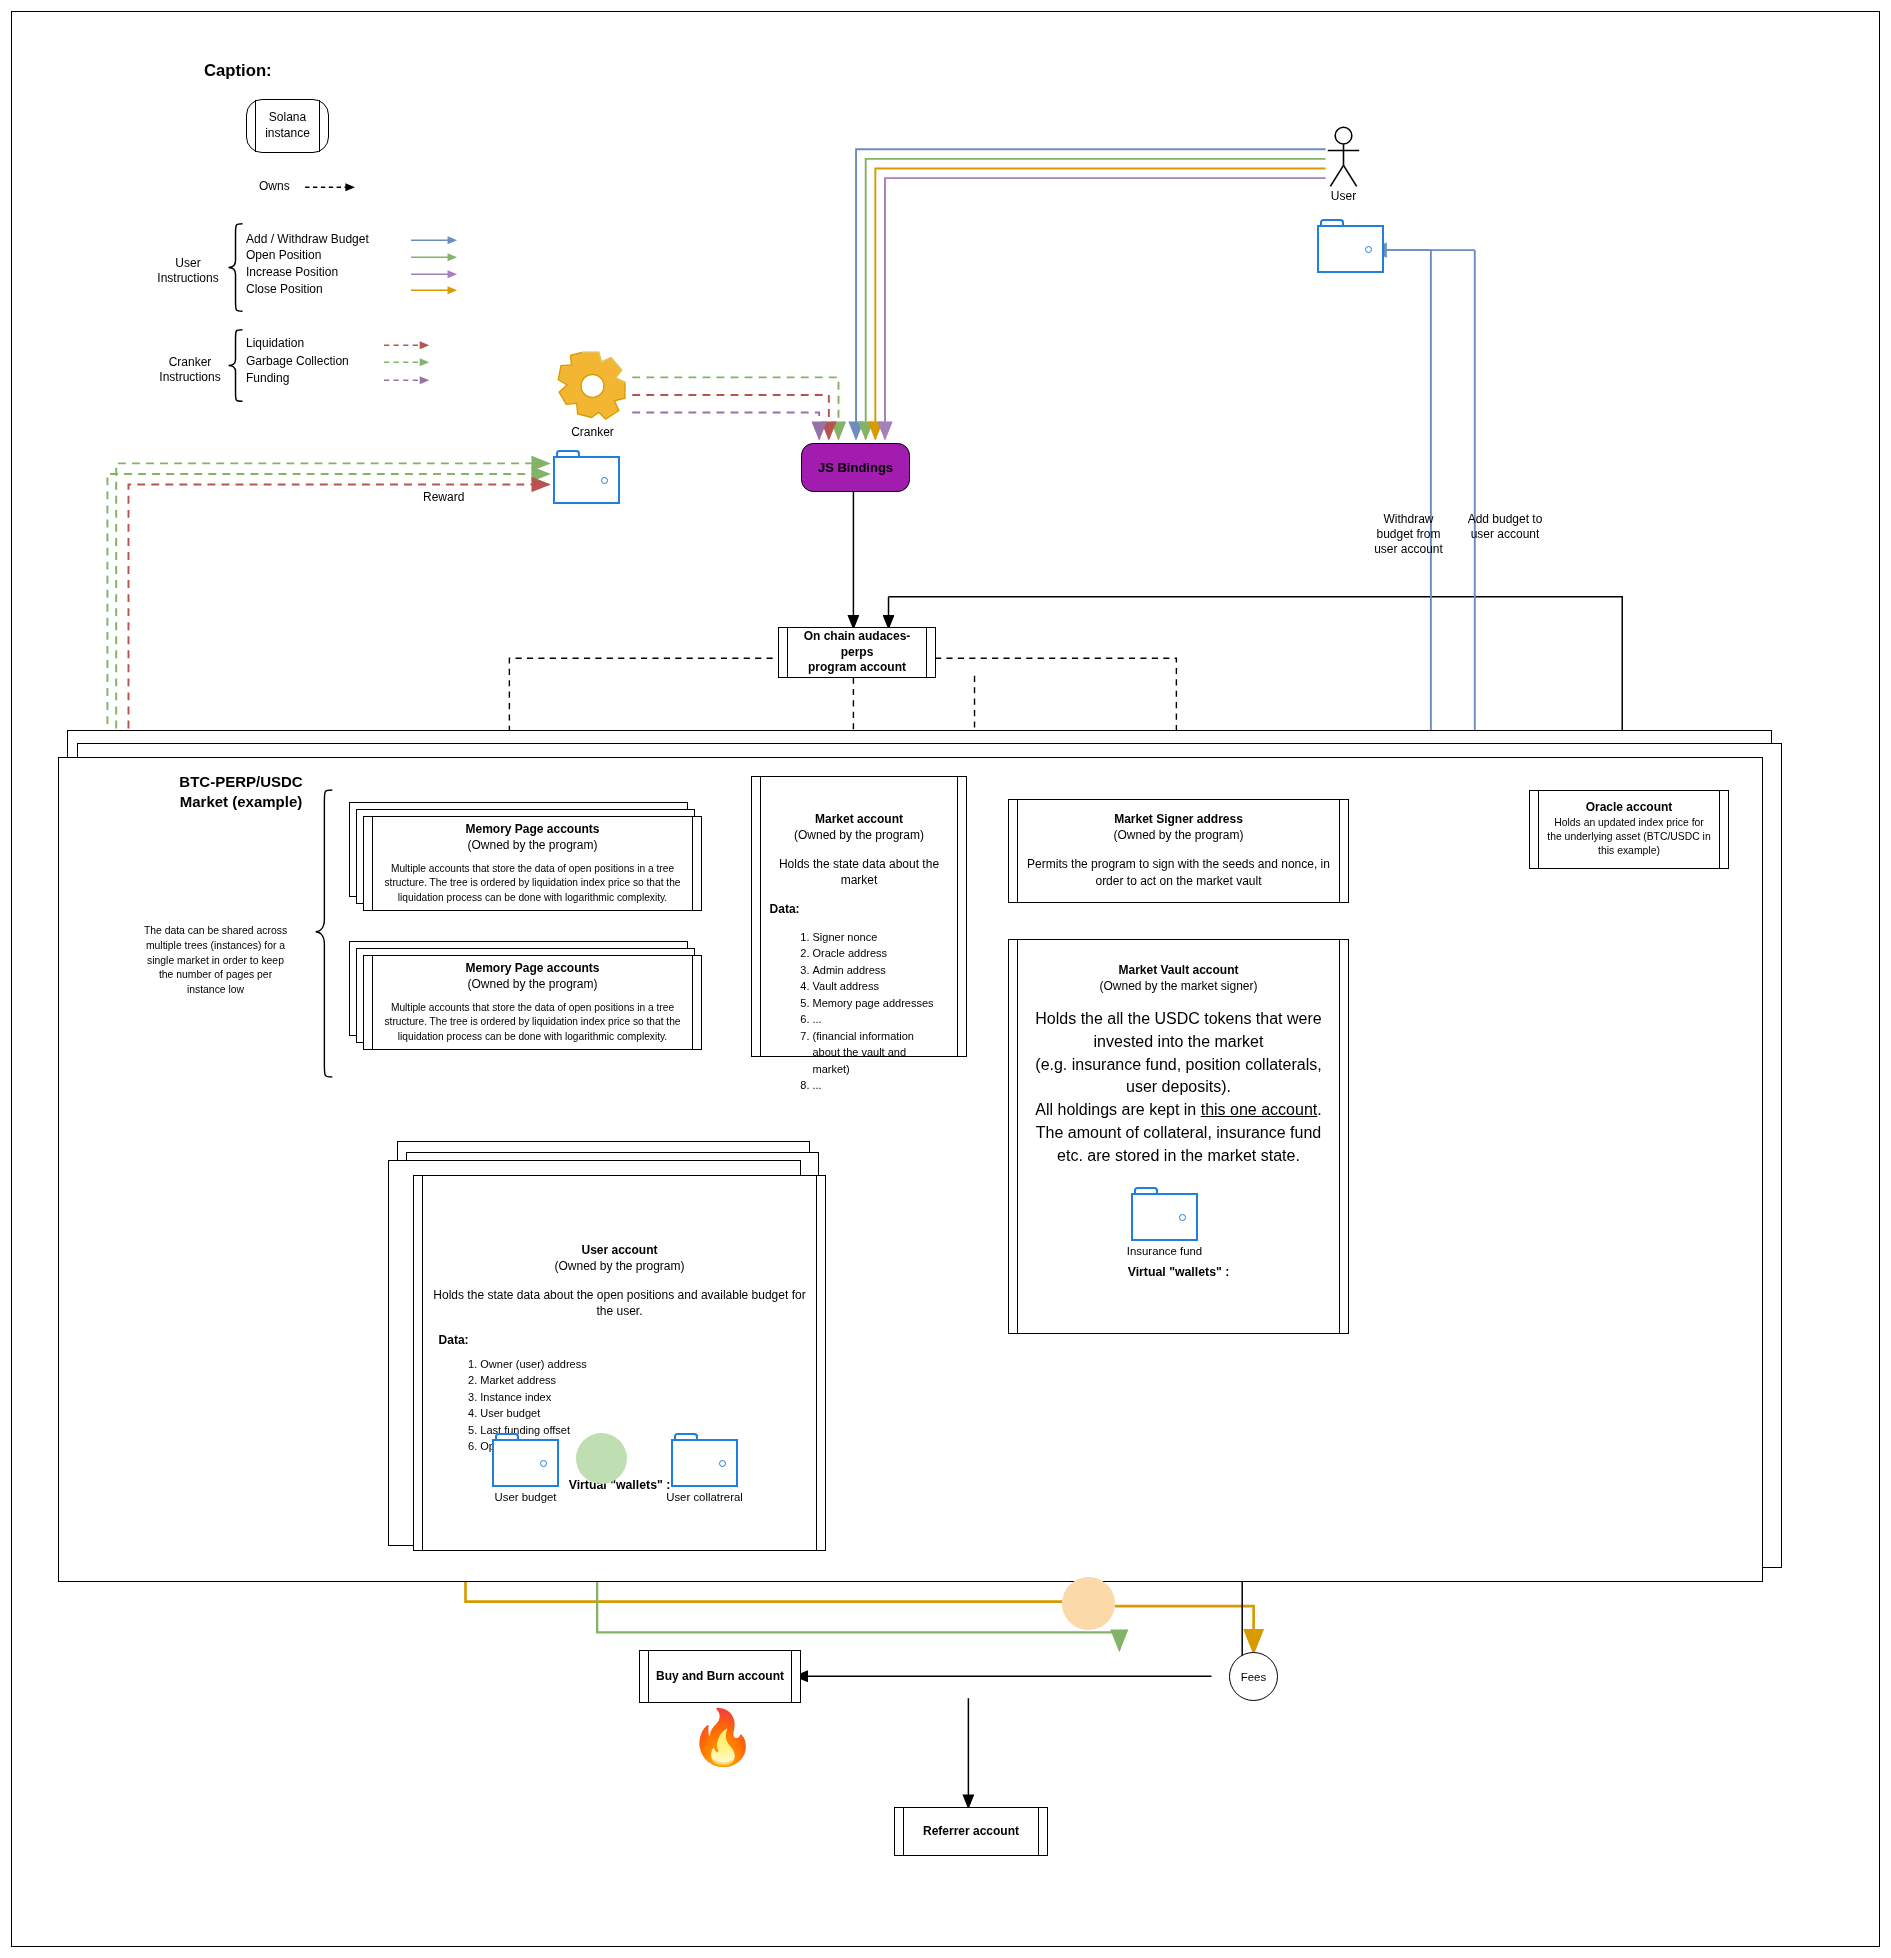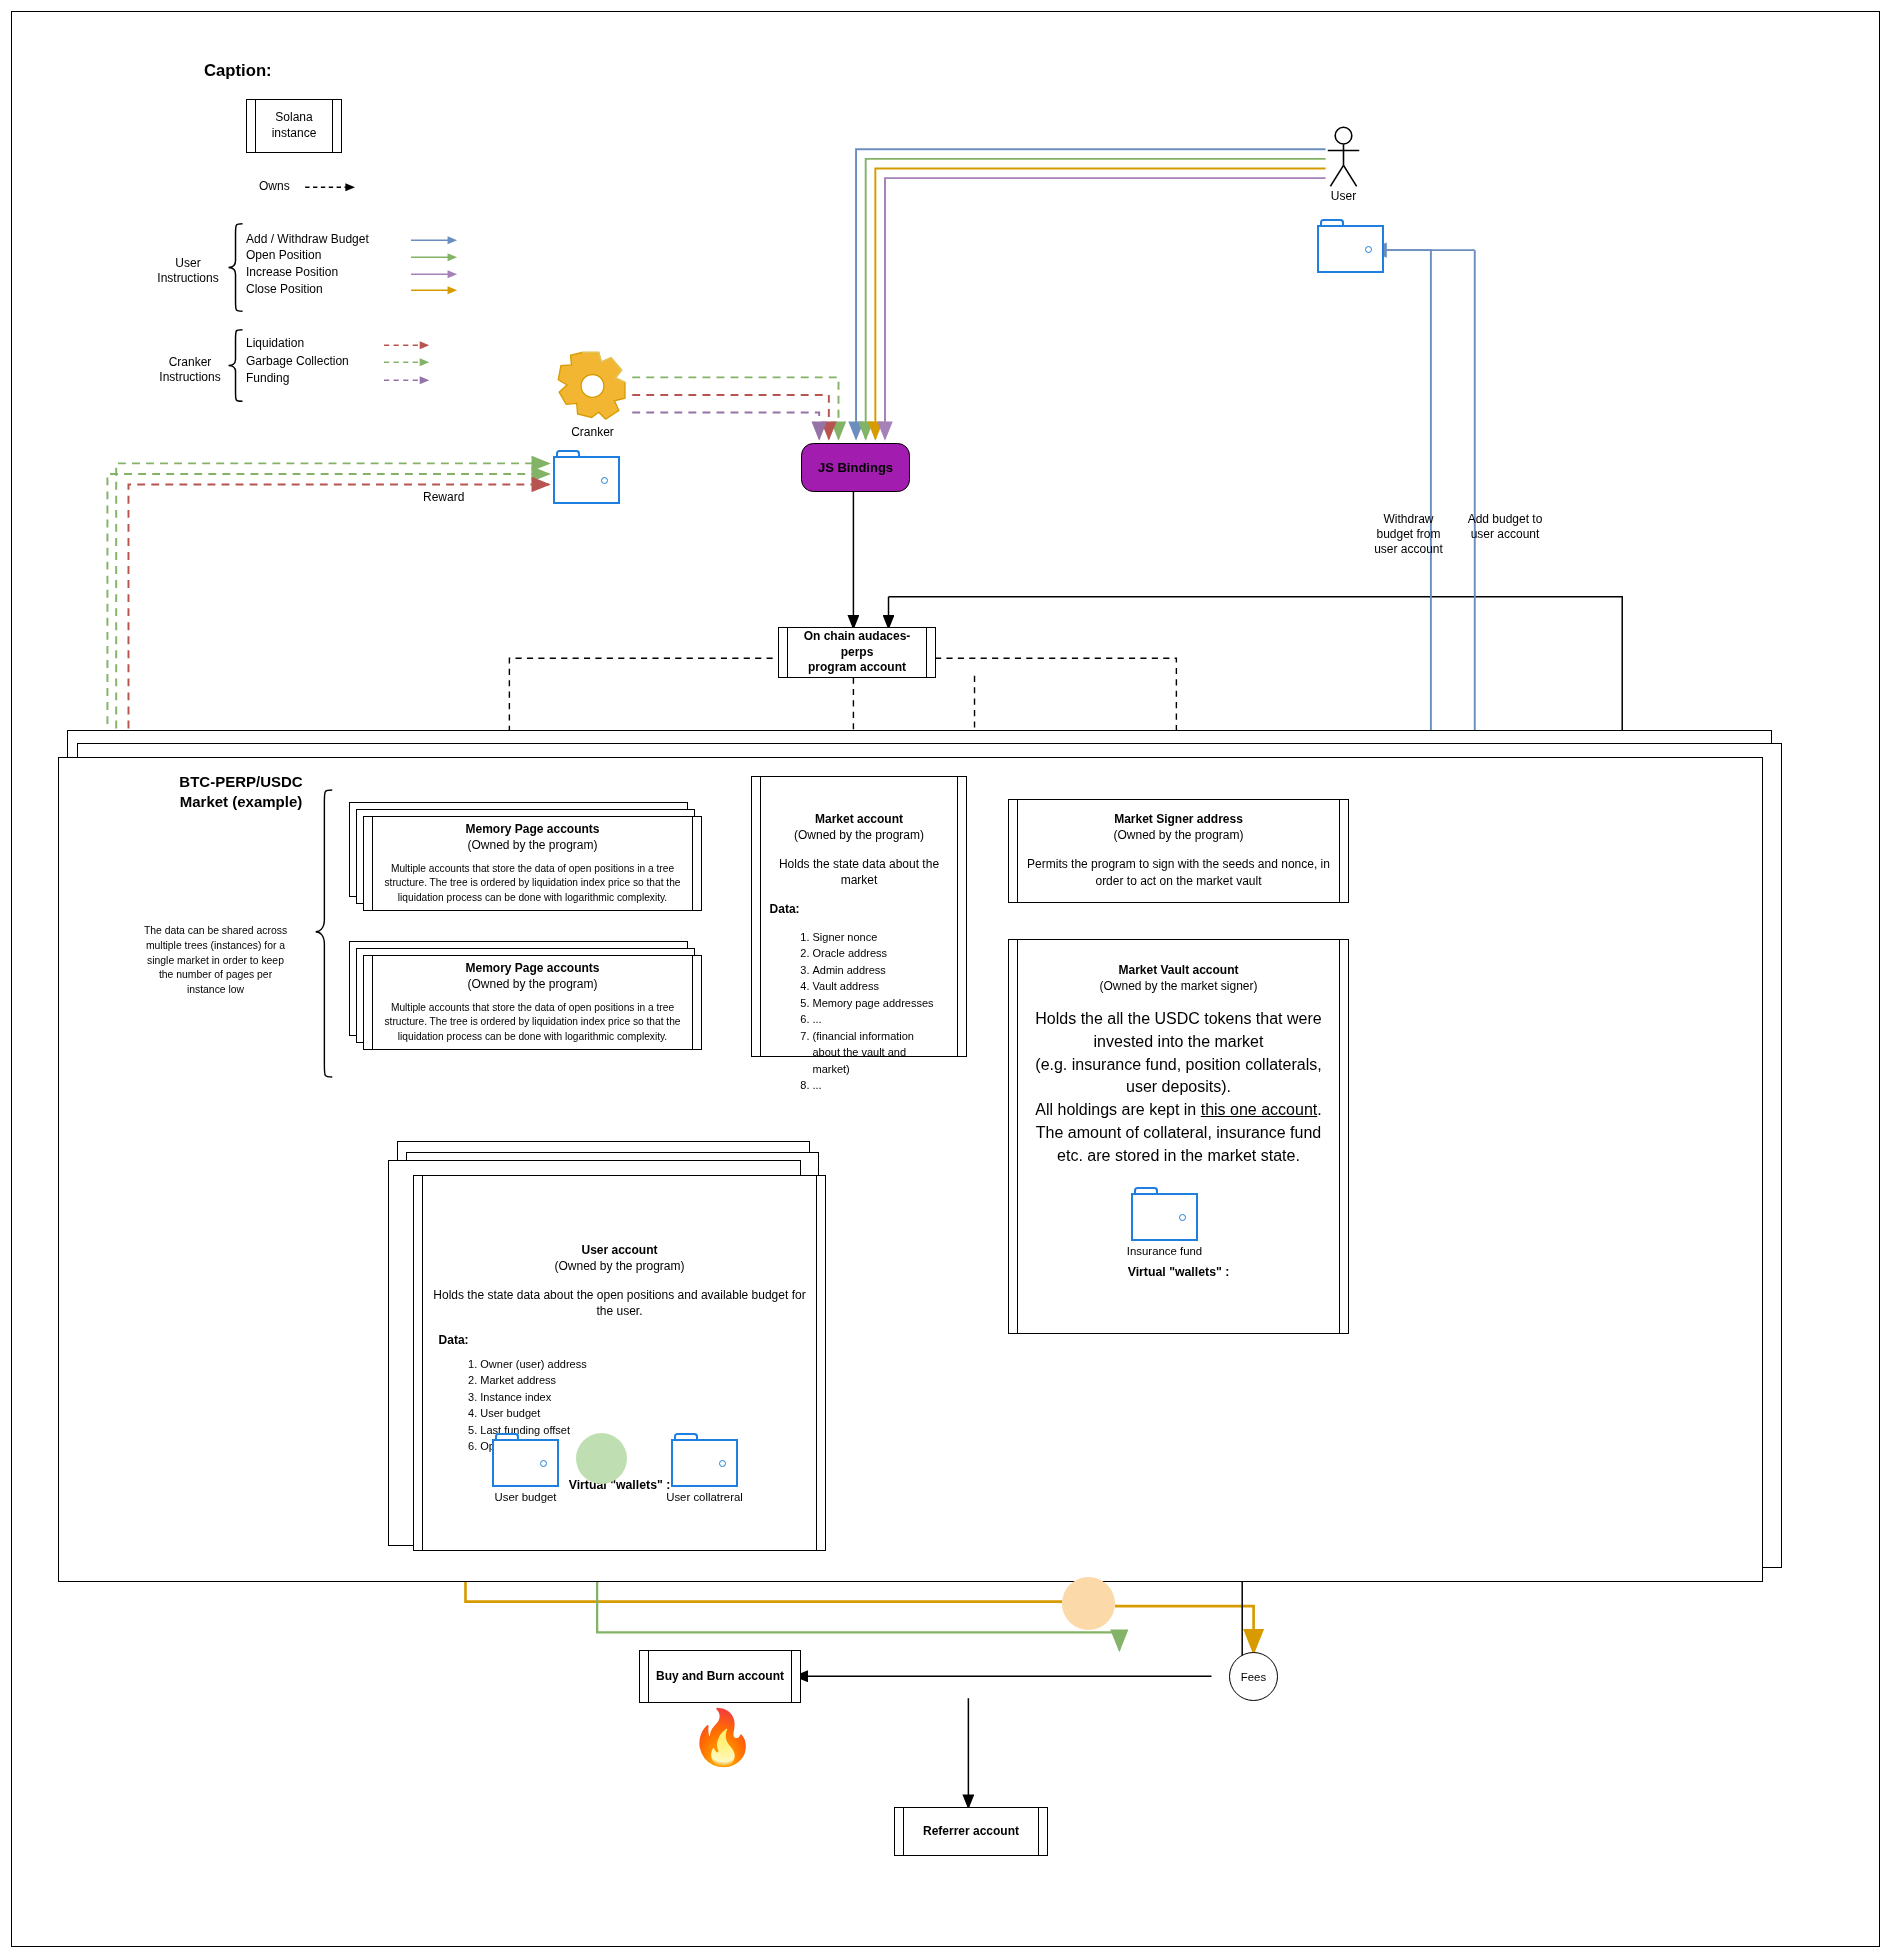--- a/index.html
+++ b/index.html
@@ -272,21 +272,21 @@
 
     <path d="M1560,300 L1660,300" stroke="#6c8ebf" stroke-width="0" fill="none"></path>
     <path d="M1545,1300 L1530,1300" stroke="#6c8ebf" stroke-width="0" fill="none"></path>
 
     <path d="M1620,1300 L1545,1300" stroke="#6c8ebf" stroke-width="2.2" fill="none" marker-end="url(#ah-blue)"></path>
 
   </svg>
 
   <div class="lbl bold" style="left:204px; top:61px; font-size:16.7px;">Caption:</div>
 
-  <div class="acct" style="left:246px; top:99px; width:96px; height:54px;">
+  <div class="acct" style="left:246px; top:99px; width:83px; height:54px;border-radius:16px;">
     <div class="acct-inner">
       <div>Solana</div>
       <div>instance</div>
     </div>
   </div>
 
   <div class="lbl" style="left:259px; top:179px;">Owns</div>
   <svg class="legend-arrow" style="left:305px; top:182px;" width="51" height="10.5" viewBox="0 0 58 12">
     <path d="M0,6 L48,6" stroke="#000" stroke-width="1.7" stroke-dasharray="5,4" fill="none"></path>
     <path d="M46,1.5 L57,6 L46,10.5 z" fill="#000"></path>
@@ -483,20 +483,26 @@
   </div>
 
   <div class="folder" style="left:1131px; top:1187px; width:67px; height:54px;">
     <div class="folder-tab"></div>
     <div class="folder-body">
       <div class="folder-dot"></div>
     </div>
     <div class="folder-label">Insurance fund</div>
   </div>
 
+  <div class="acct" style="left:1529px; top:790px; width:200px; height:79px;">
+    <div class="acct-inner" style="padding:3.5px;">
+      <div class="bold">Oracle account</div>
+      <div style="white-space:normal; font-size:10.4px; line-height:1.38;">Holds an updated index price for the underlying asset (BTC/USDC in this example)</div>
+    </div>
+  </div>
 
   <div class="stack" style="left:397px; top:1141px; width:413px; height:386px;"></div>
   <div class="stack" style="left:406px; top:1152px; width:413px; height:386px;"></div>
   <div class="stack" style="left:388px; top:1160px; width:413px; height:386px;"></div>
   <div class="acct" style="left:413px; top:1175px; width:413px; height:376px;">
     <div class="acct-inner topalign" style="padding-top:67px;">
       <div class="bold">User account</div>
       <div>(Owned by the program)</div>
       <div style="margin-top:14px;">Holds the state data about the open positions and available budget for the user.</div>
       <div class="bold" style="align-self:flex-start; margin-left:12.3px; margin-top:14px;">Data:</div>

